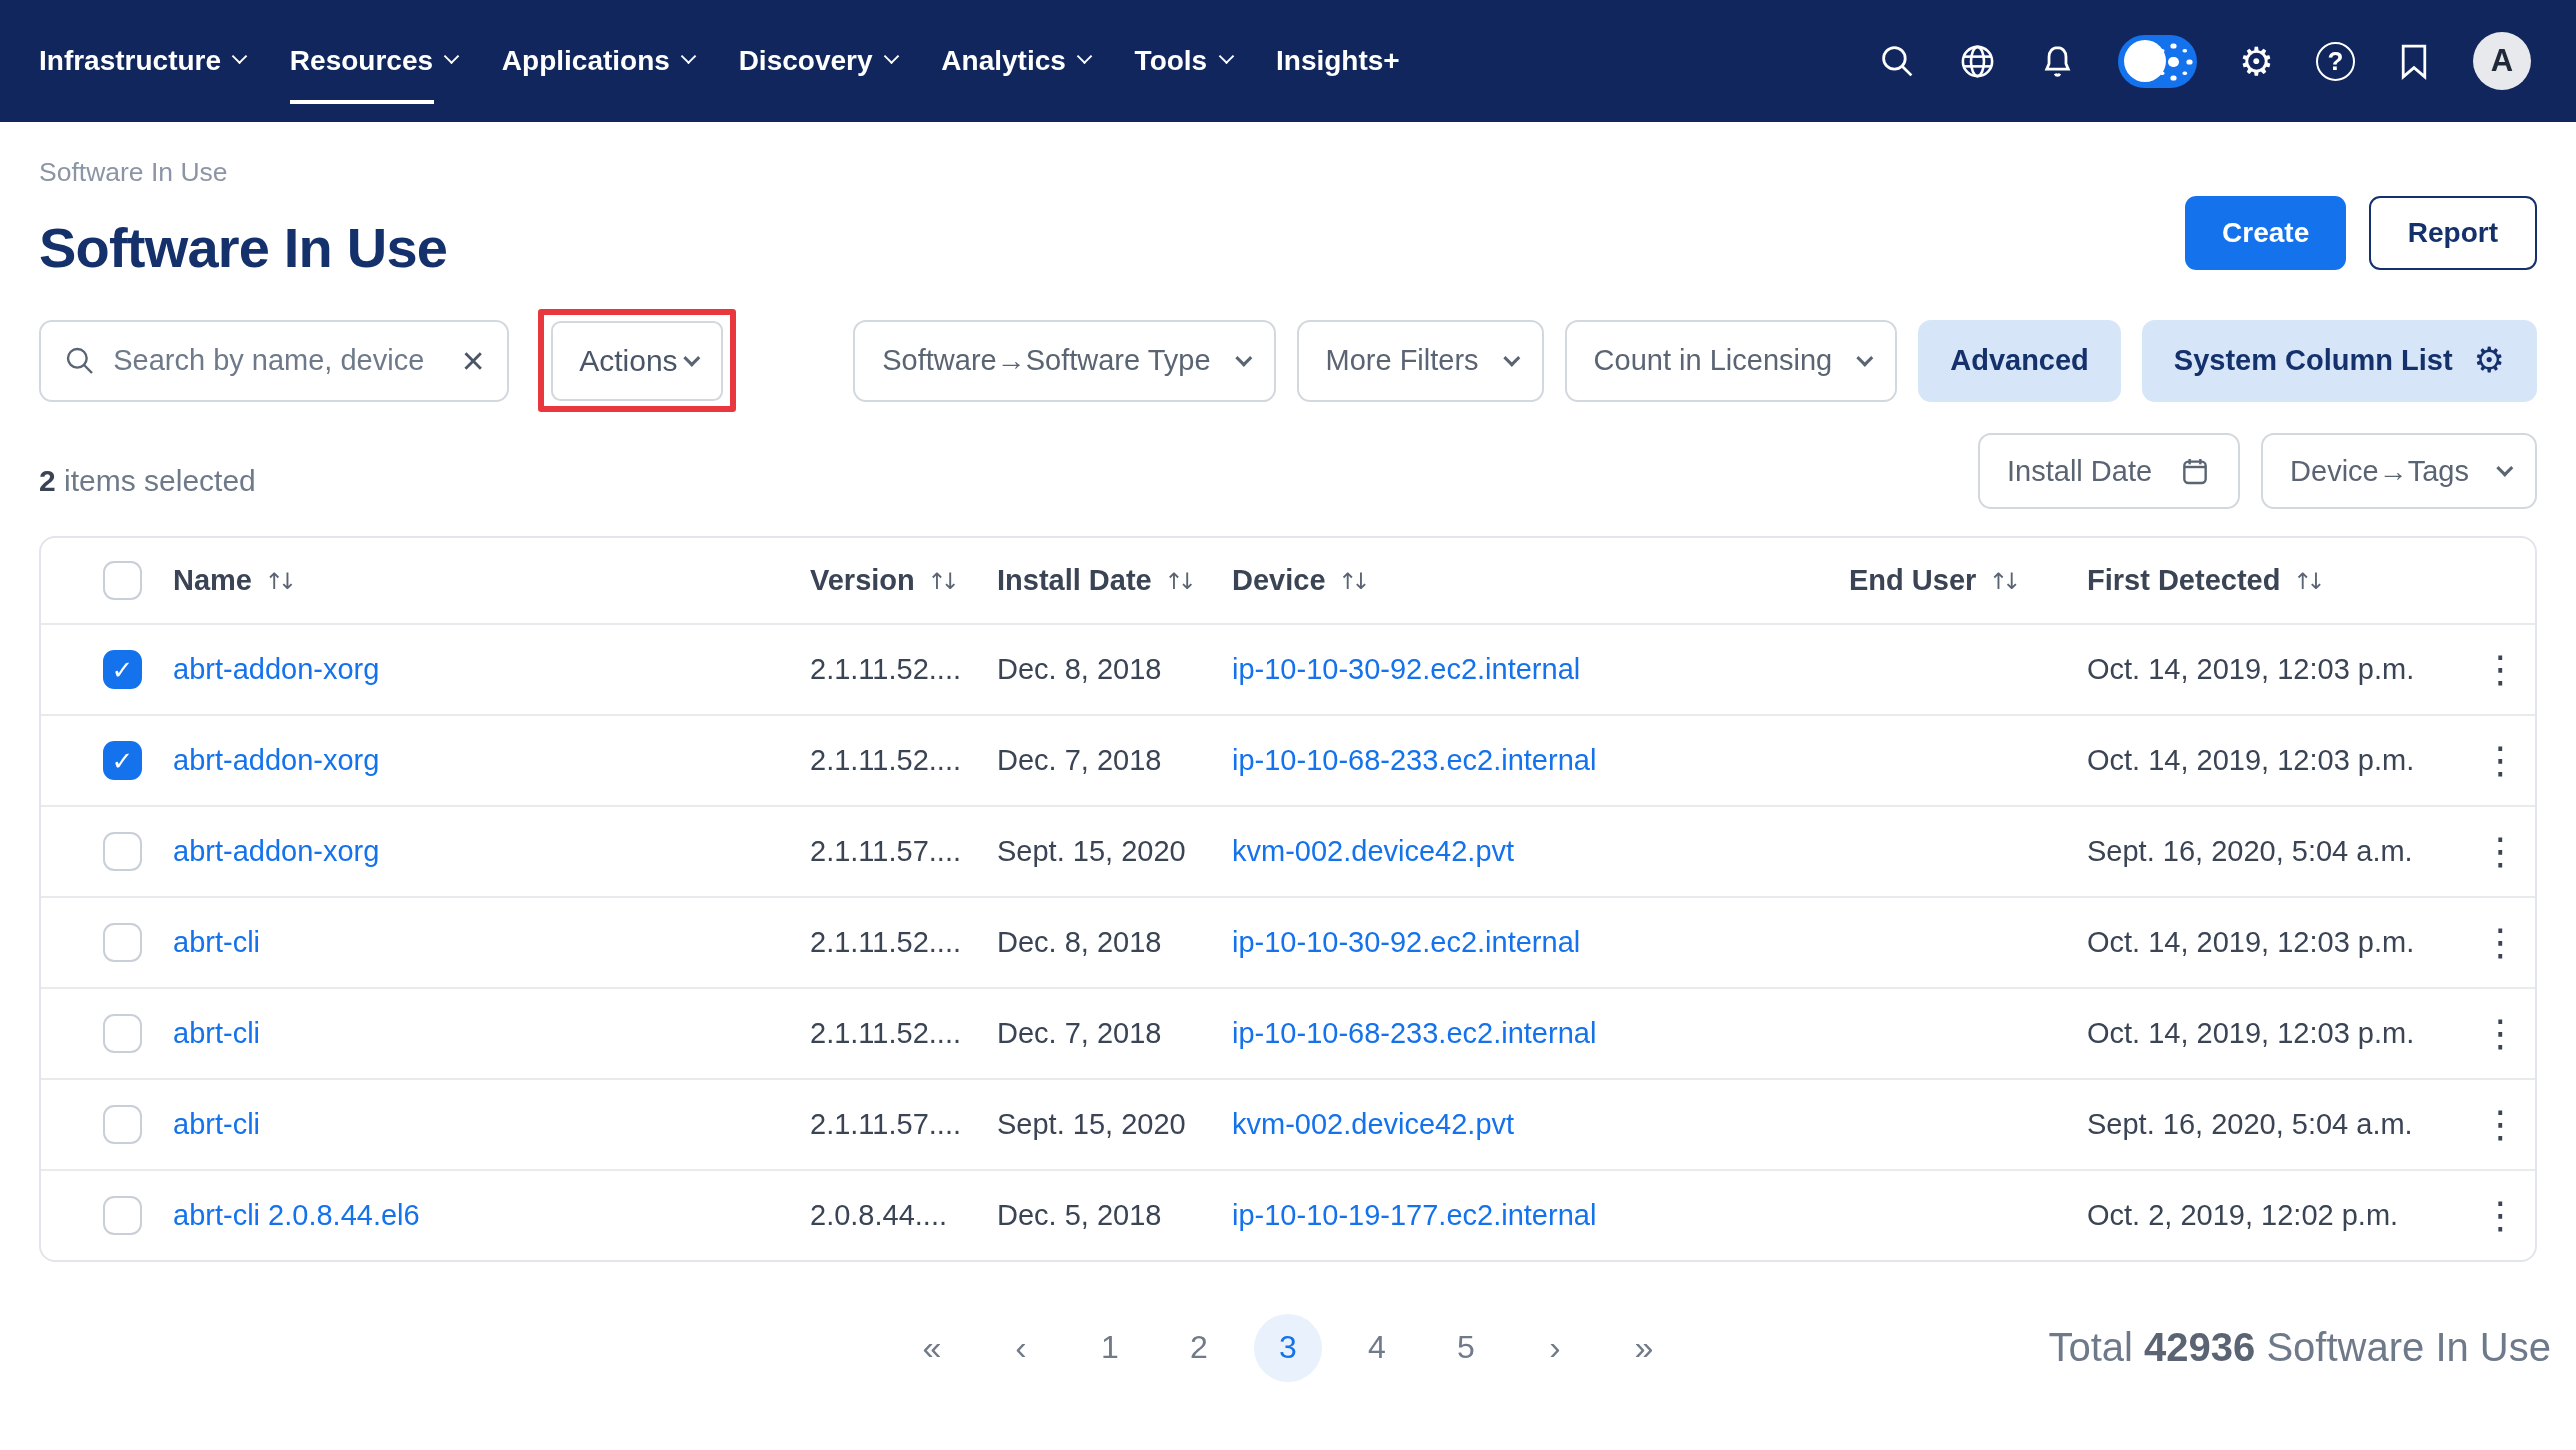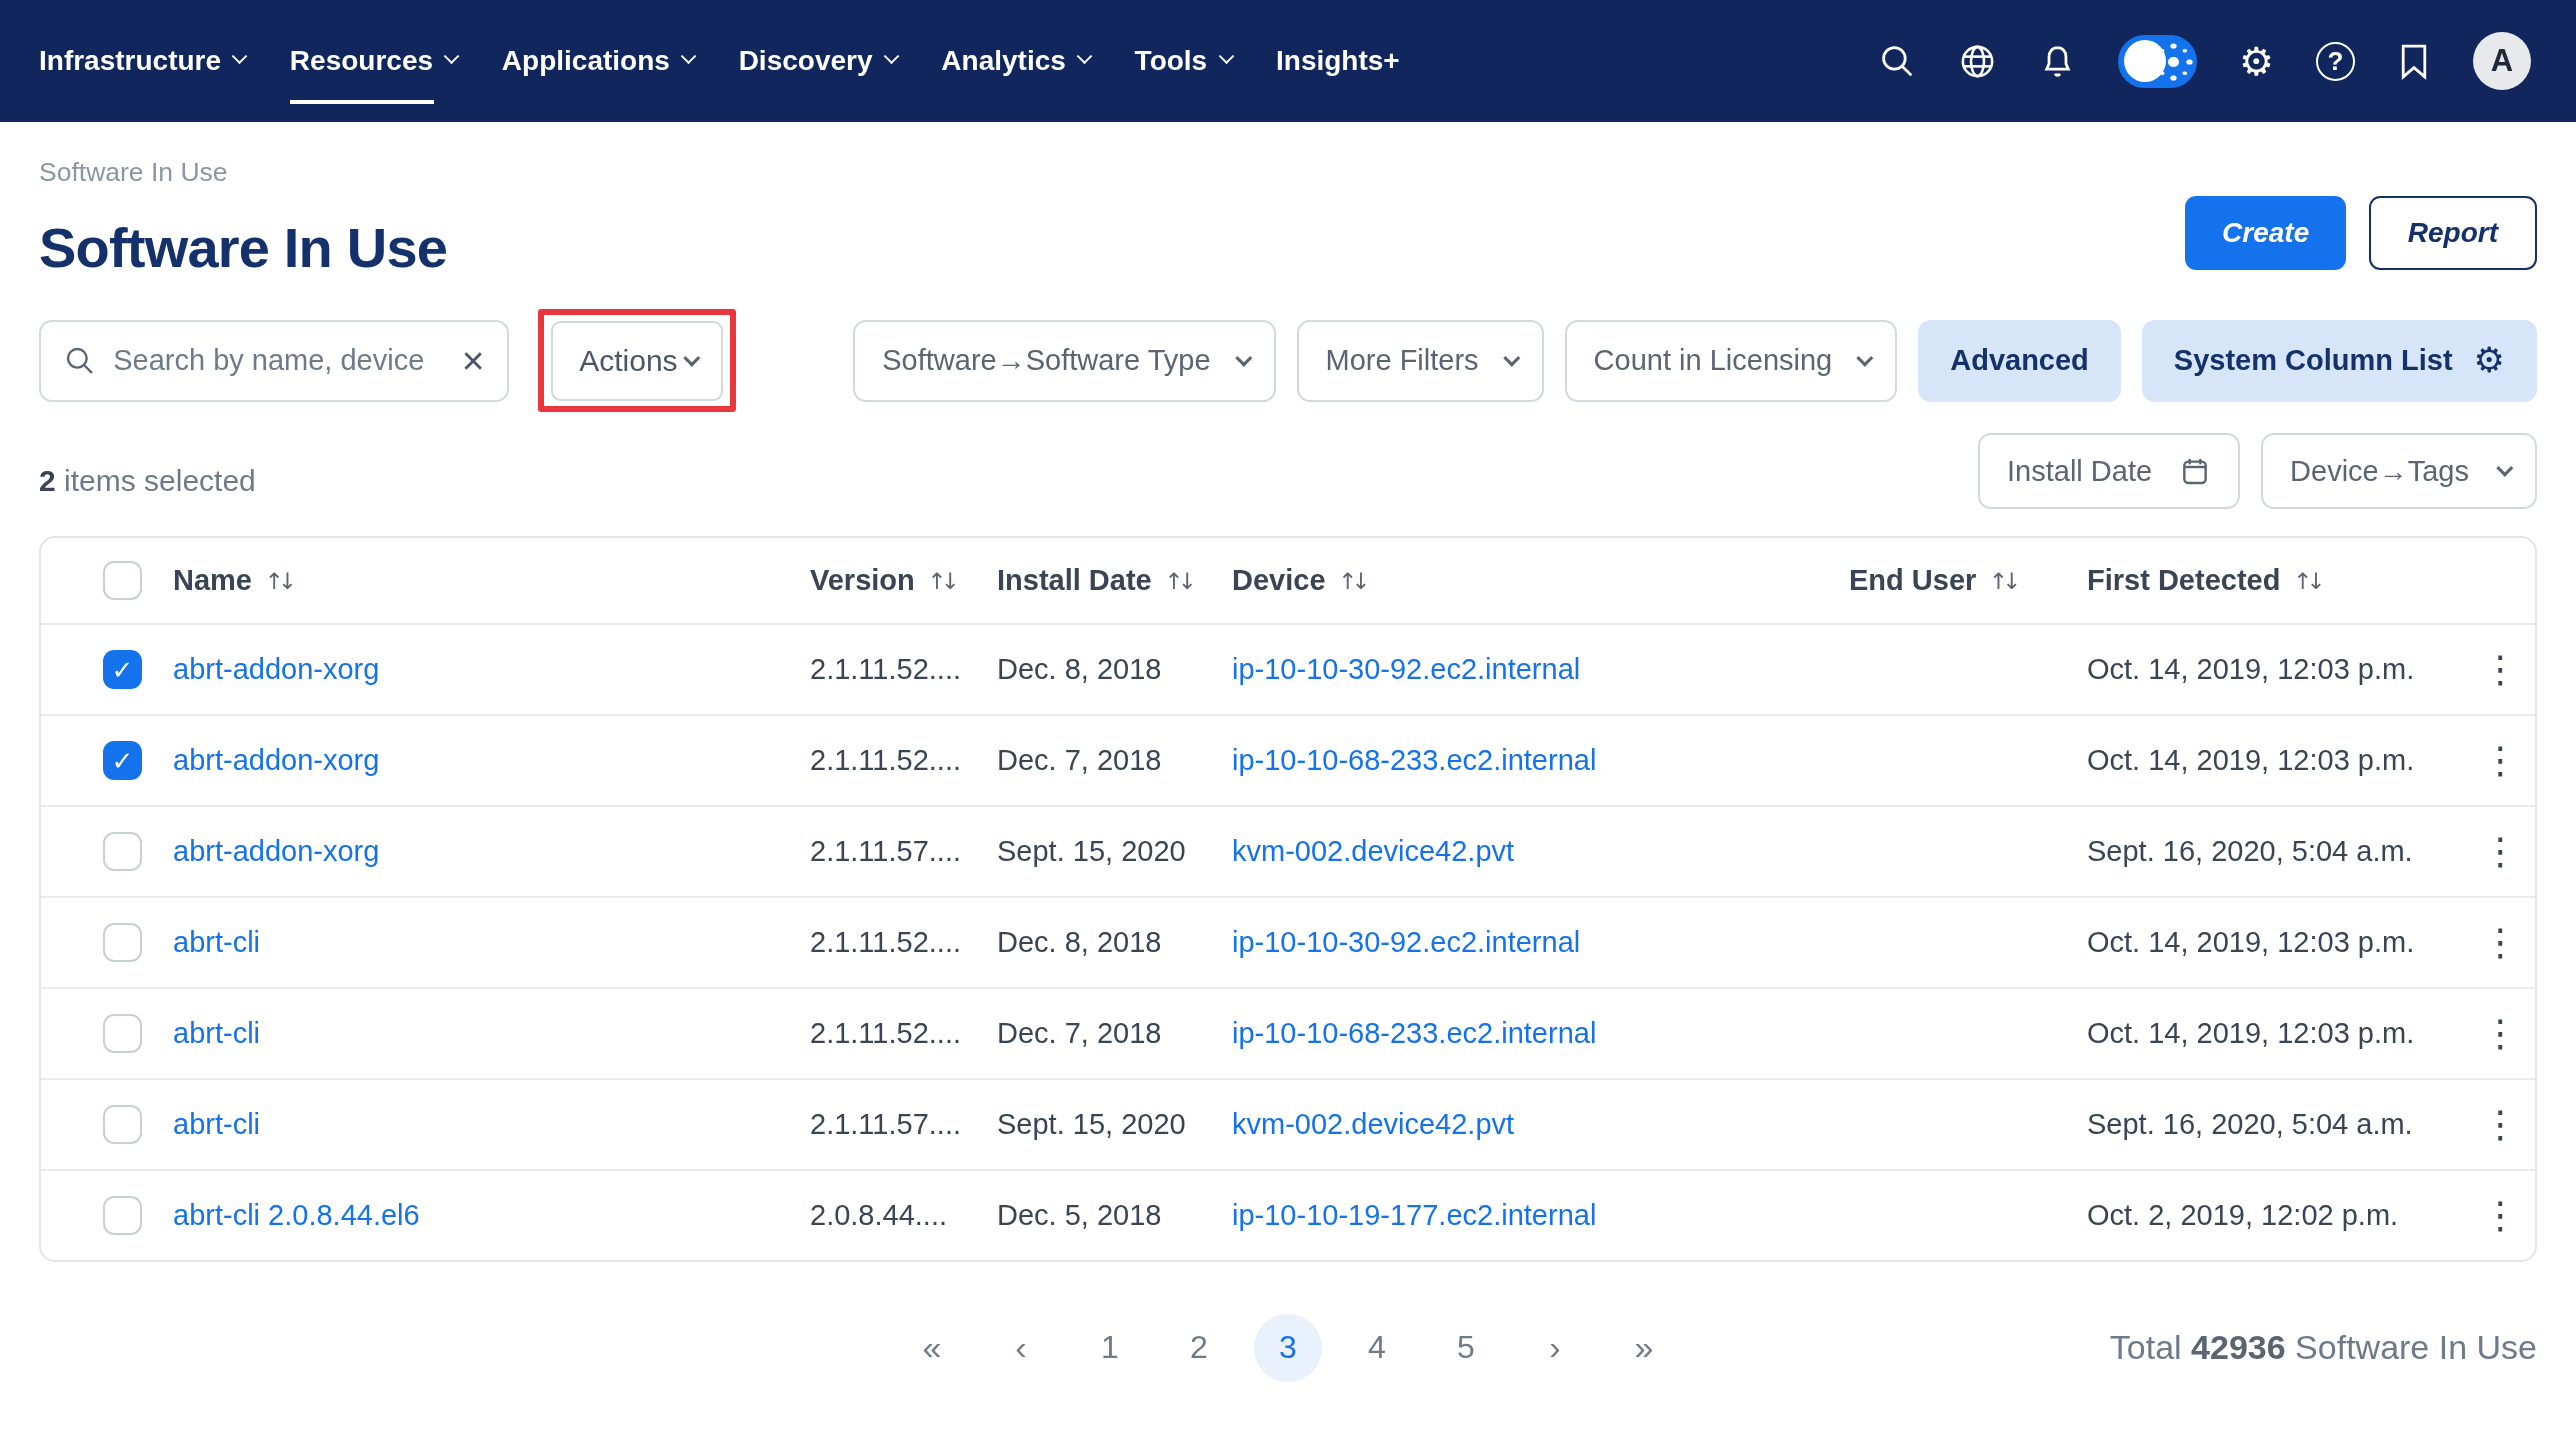--- a/index.html
+++ b/index.html
@@ -36,21 +36,21 @@
       11.3px 11.3px 0 -3.2px #fff, -11.3px 11.3px 0 -3.2px #fff, 11.3px -11.3px 0 -3.2px #fff, -11.3px -11.3px 0 -3.2px #fff; }
   .avatar { width:58px; height:58px; border-radius:50%; background:#E7E9ED; color:#1F2937;
     display:flex; align-items:center; justify-content:center; font-size:31px; font-weight:bold; }
 
   
   .page-head { padding:35px 39px 0 39px; position:relative; }
   .breadcrumb { font-size:26.5px; color:#8B95A5; }
   .page-title { font-size:56px; font-weight:bold; color:#14316B; margin-top:27px; letter-spacing:-0.8px; }
   .head-buttons { position:absolute; right:39px; top:74px; display:flex; gap:22.5px; }
   .btn { font-size:28px; font-weight:bold; border-radius:11.3px; padding:0 37px; height:74px;
-    display:flex; align-items:center; cursor:pointer;font-style:italic; }
+    display:flex; align-items:center; cursor:pointer; }
   .btn-primary { background:#1372EC; color:#fff; }
   .btn-outline { background:#fff; color:#14316B; border:2.4px solid #14316B; }
 
   
   .toolbar { display:flex; align-items:center; padding:29px 39px 0 39px; gap:29px; }
   .search-box { width:470px; height:82px; border:2.4px solid #D3D8DF; border-radius:13px;
     display:flex; align-items:center; padding:0 22.5px; gap:17.7px; background:#fff; }
   .search-box input { border:none; outline:none; flex:1; font-size:29px; color:#4A5568;
     font-family:"Liberation Sans", sans-serif; min-width:0; }
   .search-box input::placeholder { color:#6E7A8A; }
@@ -101,21 +101,21 @@
     text-align:center; }
 
   
   .footer { position:relative; margin-top:47px; height:77px; display:flex; align-items:center;
     justify-content:center; }
   .pager { display:flex; align-items:center; gap:21px; }
   .page-item { min-width:68px; height:68px; display:flex; align-items:center; justify-content:center;
     font-size:32px; color:#707A88; cursor:pointer; border-radius:50%; }
   .page-item.arrow { font-size:34px; }
   .page-item.active { background:#E9F1FC; color:#1372EC; }
-  .total { position:absolute; right:39px; font-size:34px; color:#6E7A8A; }
+  .total { position:absolute; right:25px; font-size:40px; color:#6E7A8A; }
   .total b { color:#5A6472; }
 </style>
 </head>
 <body>
 
 <div class="topnav">
   <div class="nav-items">
     <div class="nav-item">
         <span>Infrastructure</span>
         <span class="chev"></span>

